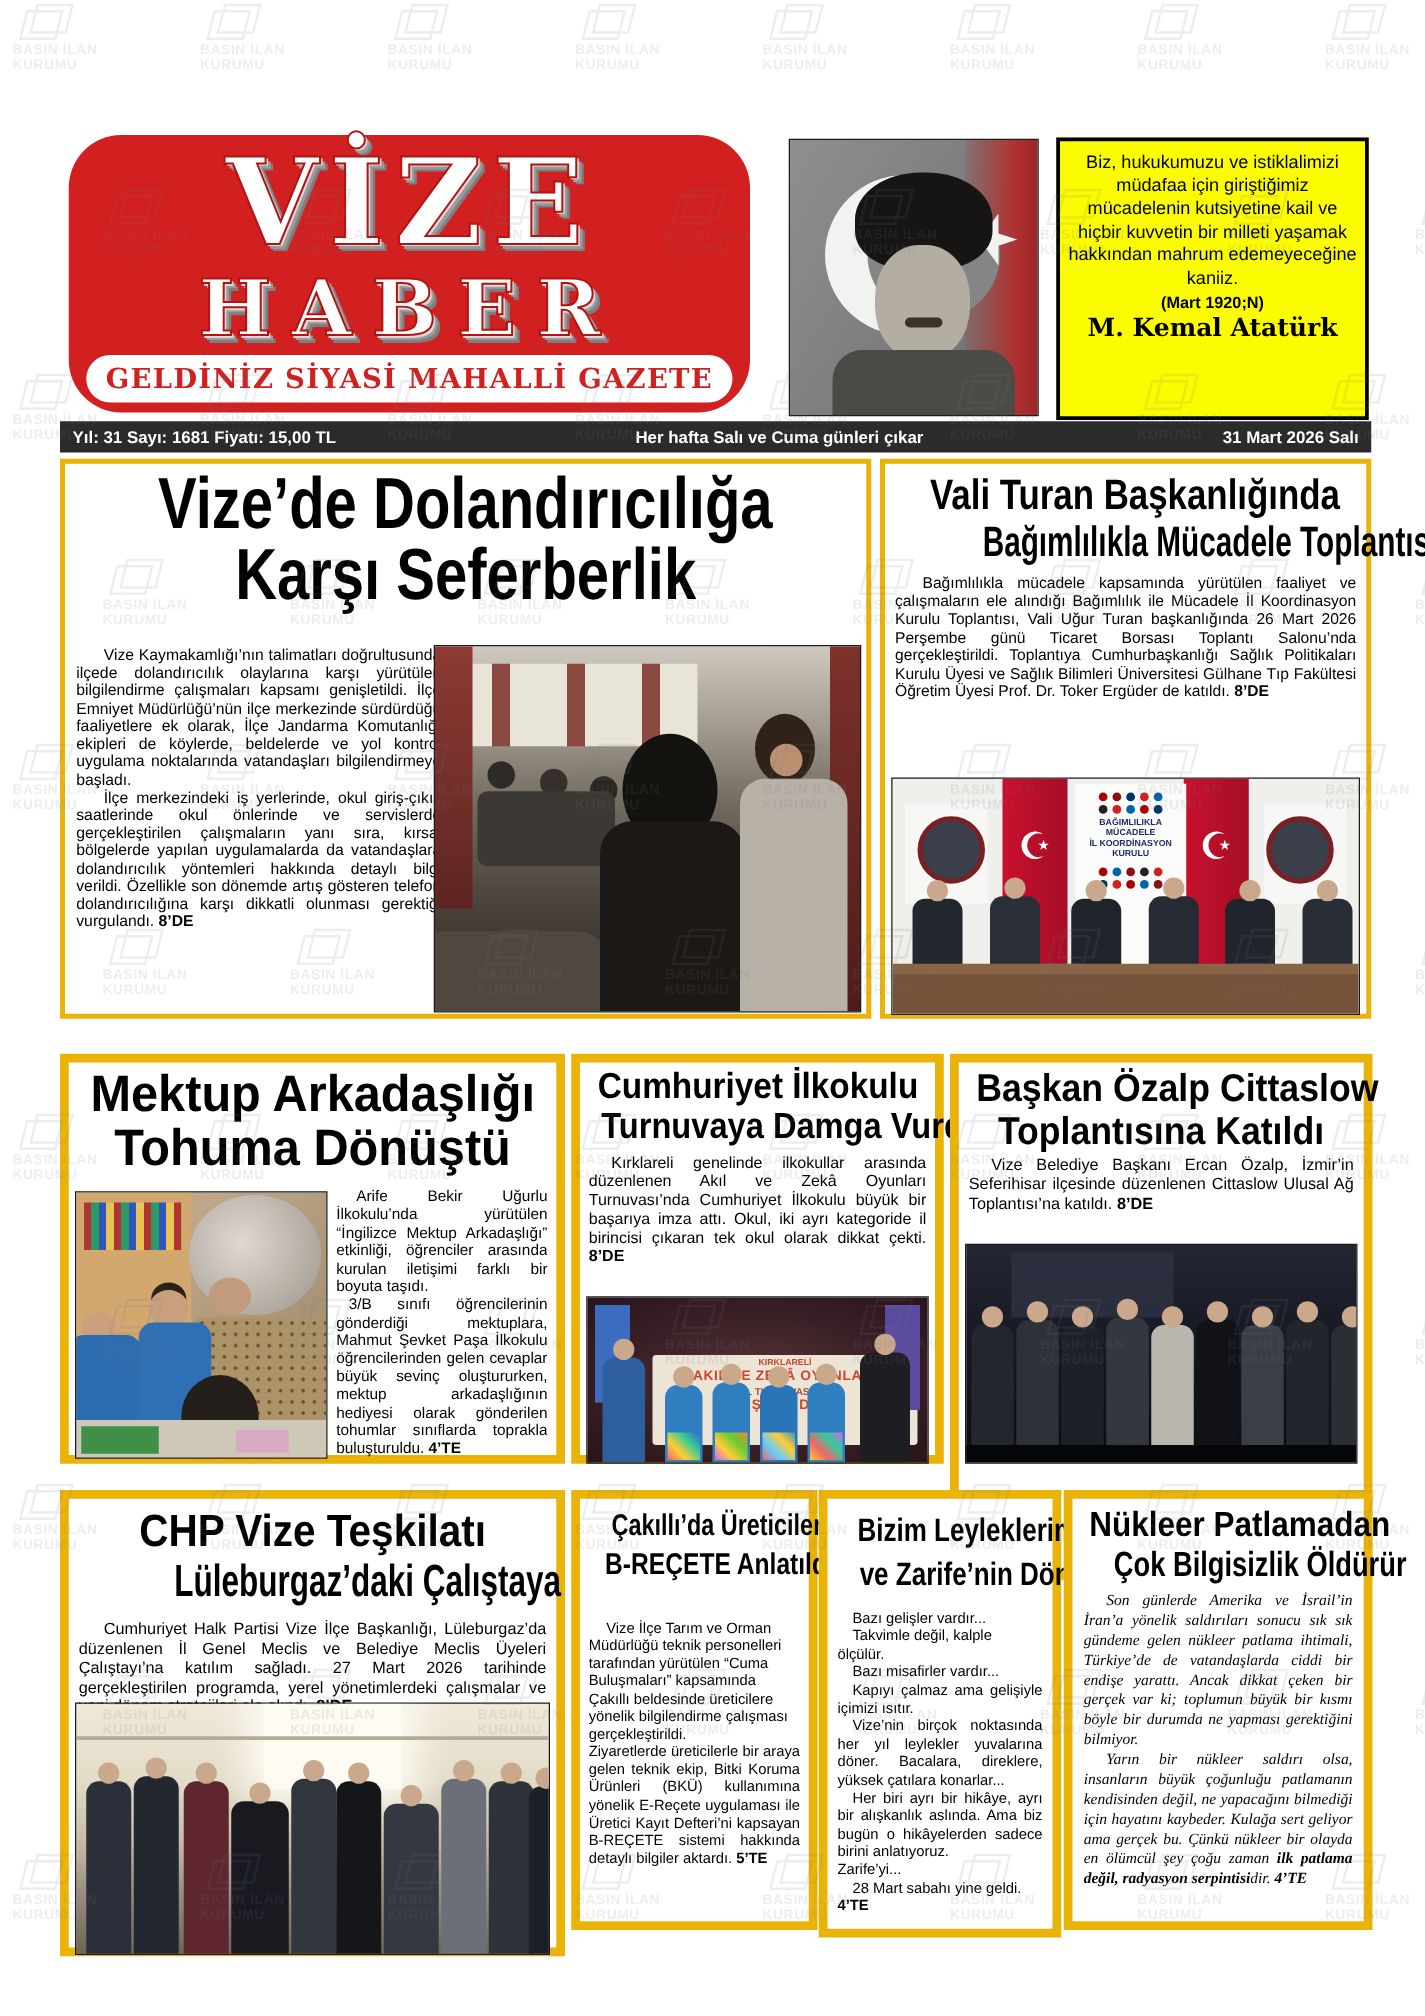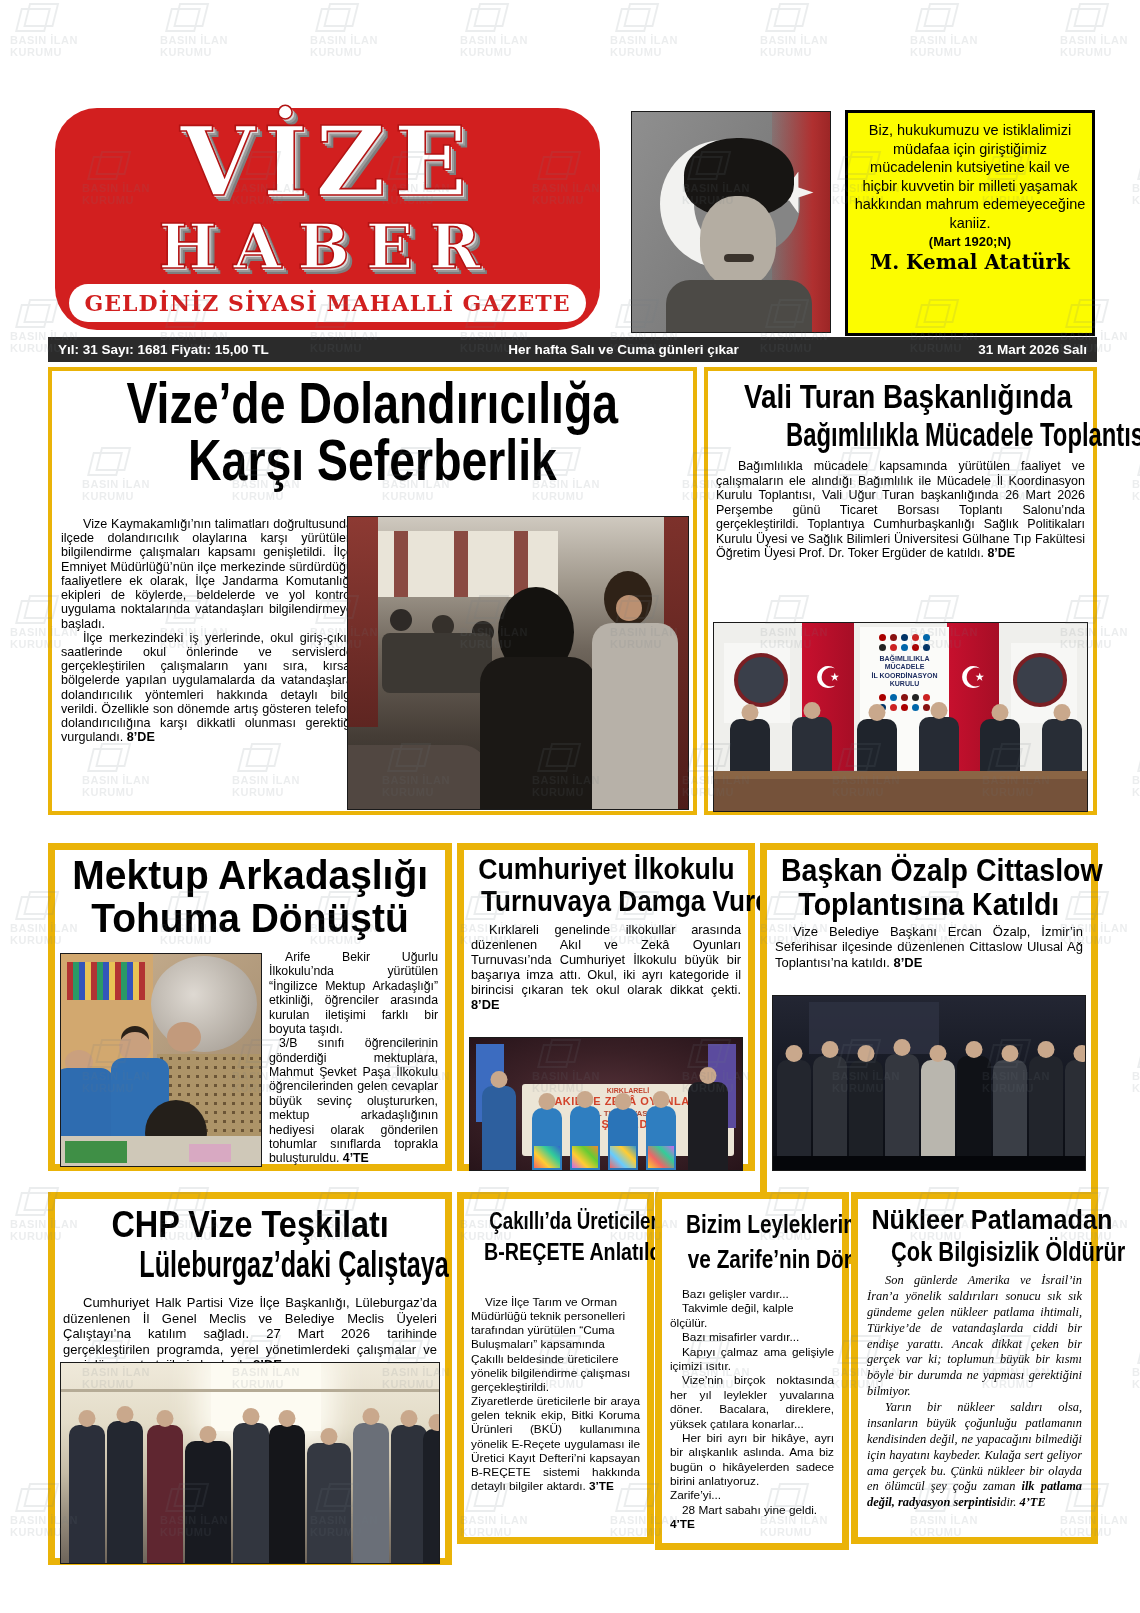--- a/index.html
+++ b/index.html
@@ -717,21 +717,21 @@
     </div>
   </div>
 
   <div class="box" style="left:457px;top:1192px;width:197px;height:352px;">
     <div class="hl" style="top:6px;font-size:24px;line-height:1.3;">
       <span class="cx" style="--sx:.78">Çakıllı’da Üreticilere</span><br>
       <span class="cx" style="--sx:.82">B-REÇETE Anlatıldı</span>
     </div>
     <div class="abs" style="left:7px;right:7px;top:76px;font-size:11.8px;line-height:1.2;">
       <p class="bp" style="text-indent:14px;text-align:left;margin-top:20px;">Vize İlçe Tarım ve Orman Müdürlüğü teknik personelleri tarafından yürütülen “Cuma Buluşmaları” kapsamında Çakıllı beldesinde üreticilere yönelik bilgilendirme çalışması gerçekleştirildi.</p>
-      <p class="bp" style="text-indent:0;"><span>Ziyaretlerde üreticilerle bir araya gelen teknik ekip, Bitki Koruma Ürünleri (BKÜ) kullanımına yönelik E-Reçete uygulaması ile Üretici Kayıt Defteri’ni kapsayan B-REÇETE sistemi hakkında detaylı bilgiler aktardı. </span><b>3’TE</b></p>
+      <p class="bp" style="text-indent:0;"><span>Ziyaretlerde üreticilerle bir araya gelen teknik ekip, Bitki Koruma Ürünleri (BKÜ) kullanımına yönelik E-Reçete uygulaması ile Üretici Kayıt Defteri’ni kapsayan B-REÇETE sistemi hakkında detaylı bilgiler aktardı. </span><b>5’TE</b></p>
     </div>
   </div>
 
   <div class="box" style="left:655px;top:1192px;width:194px;height:358px;">
     <div class="hl" style="top:8px;font-size:26px;line-height:1.35;">
       <span class="cx" style="--sx:.8">Bizim Leyleklerimiz</span><br>
       <span class="cx" style="--sx:.8">ve Zarife’nin Dönüşü</span>
     </div>
     <div class="abs" style="left:8px;right:8px;top:88px;font-size:11.8px;line-height:1.22;">
       <p class="bp" style="text-indent:12px;text-align:left;">Bazı gelişler vardır...</p>

